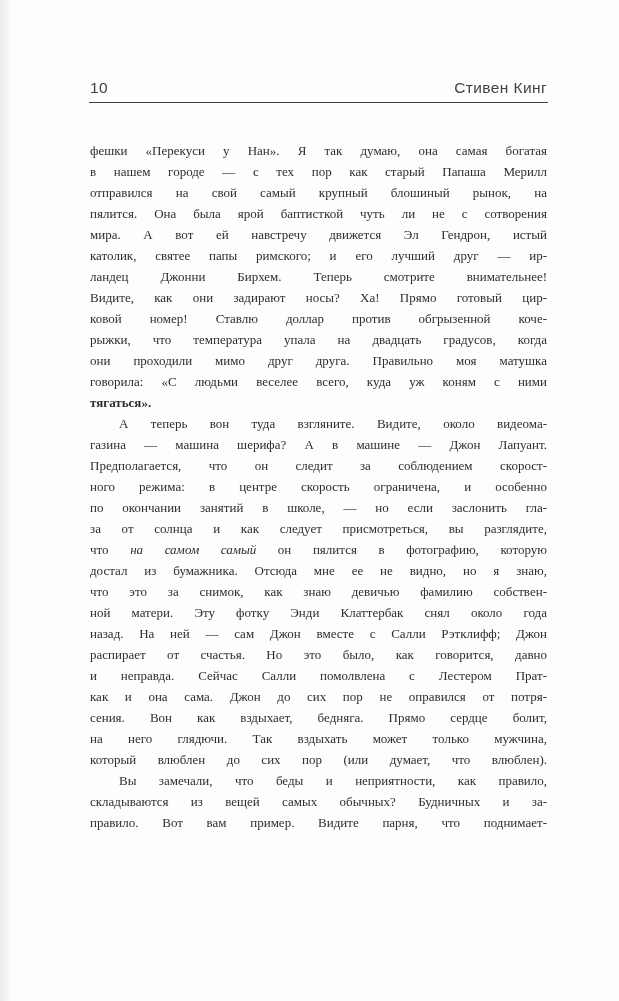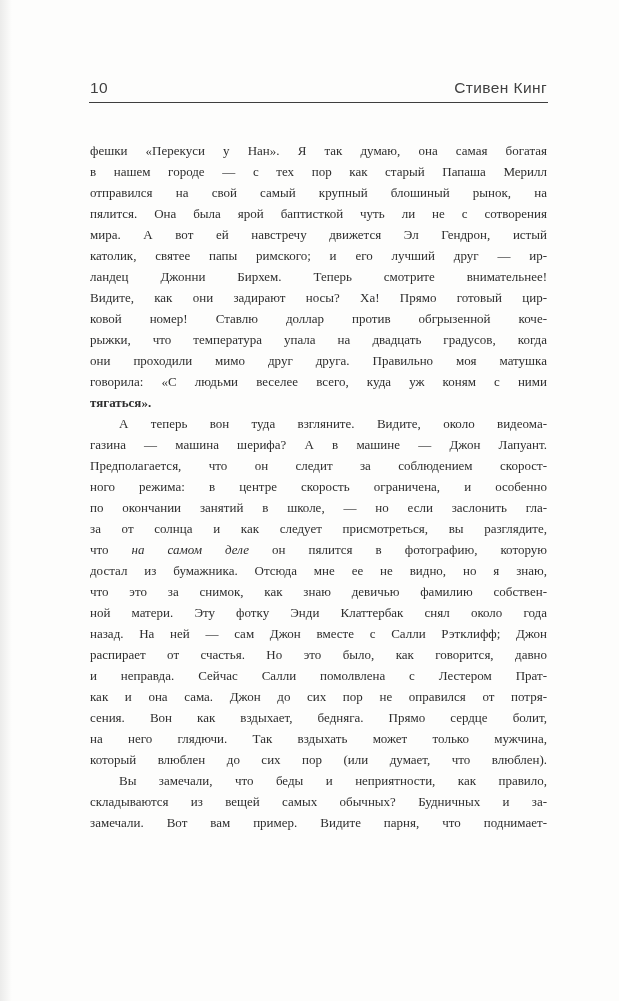--- a/index.html
+++ b/index.html
@@ -91,28 +91,28 @@
       <div class="line"><span>рыжки, что температура упала на двадцать градусов, когда</span></div>
       <div class="line"><span>они проходили мимо друг друга. Правильно моя матушка</span></div>
       <div class="line"><span>говорила: «С людьми веселее всего, куда уж коням с ними</span></div>
       <div class="line para-end"><span>тягаться».</span></div>
       <div class="line indent"><span>А теперь вон туда взгляните. Видите, около видеома-</span></div>
       <div class="line"><span>газина — машина шерифа? А в машине — Джон Лапуант.</span></div>
       <div class="line"><span>Предполагается, что он следит за соблюдением скорост-</span></div>
       <div class="line"><span>ного режима: в центре скорость ограничена, и особенно</span></div>
       <div class="line"><span>по окончании занятий в школе, — но если заслонить гла-</span></div>
       <div class="line"><span>за от солнца и как следует присмотреться, вы разглядите,</span></div>
-      <div class="line"><span>что </span><i>на самом деле</i><span> он пялится в фотографию, которую</span></div>
+      <div class="line"><span>что </span><i>на самом самый</i><span> он пялится в фотографию, которую</span></div>
       <div class="line"><span>достал из бумажника. Отсюда мне ее не видно, но я знаю,</span></div>
       <div class="line"><span>что это за снимок, как знаю девичью фамилию собствен-</span></div>
       <div class="line"><span>ной матери. Эту фотку Энди Клаттербак снял около года</span></div>
       <div class="line"><span>назад. На ней — сам Джон вместе с Салли Рэтклифф; Джон</span></div>
       <div class="line"><span>распирает от счастья. Но это было, как говорится, давно</span></div>
       <div class="line"><span>и неправда. Сейчас Салли помолвлена с Лестером Прат-</span></div>
       <div class="line"><span>как и она сама. Джон до сих пор не оправился от потря-</span></div>
       <div class="line"><span>сения. Вон как вздыхает, бедняга. Прямо сердце болит,</span></div>
       <div class="line"><span>на него глядючи. Так вздыхать может только мужчина,</span></div>
       <div class="line"><span>который влюблен до сих пор (или думает, что влюблен).</span></div>
       <div class="line indent"><span>Вы замечали, что беды и неприятности, как правило,</span></div>
       <div class="line"><span>складываются из вещей самых обычных? Будничных и за-</span></div>
-      <div class="line"><span>замечали. Вот вам пример. Видите парня, что поднимает-</span></div>
+      <div class="line"><span>правило. Вот вам пример. Видите парня, что поднимает-</span></div>
     </div>
 </div>
 
 </body></html>

